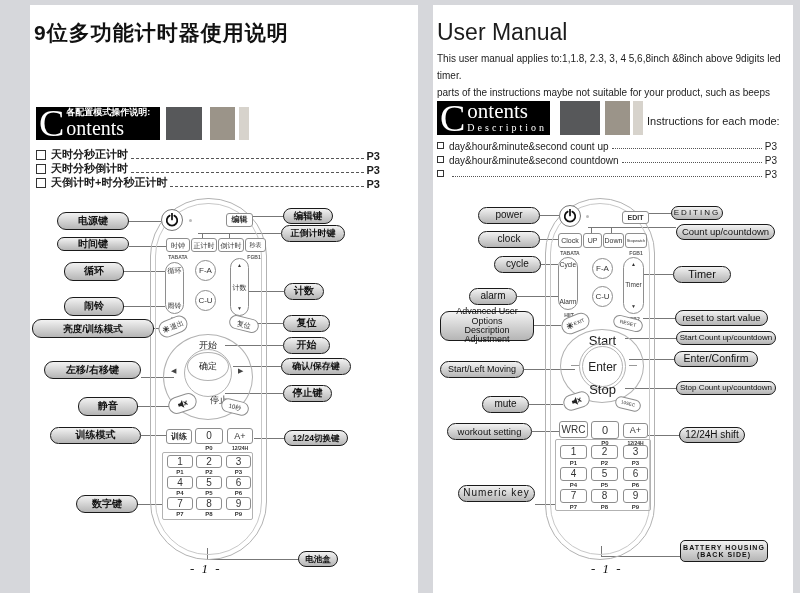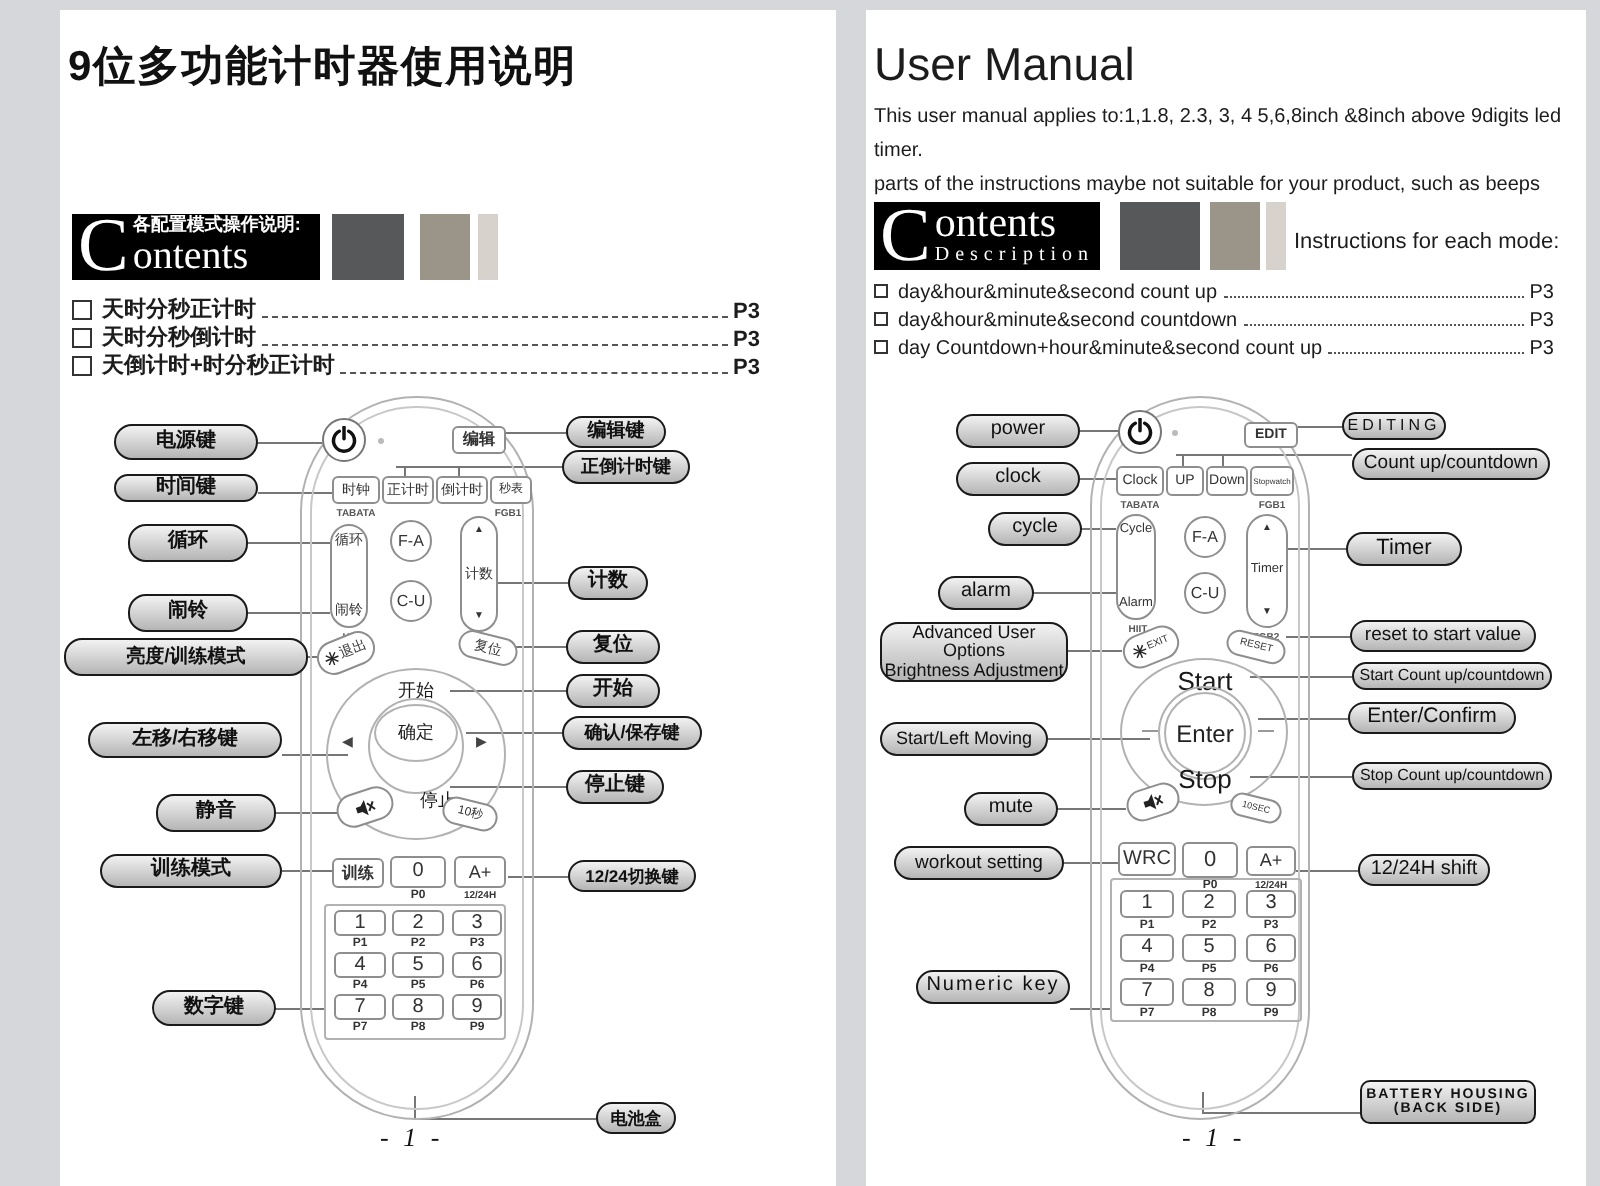--- a/index.html
+++ b/index.html
@@ -236,21 +236,20 @@
     <span>P3</span>
   </div>
   <div class="toc-row" style="left:4px;top:150px;width:340px;font-size:10px;font-weight:normal;">
     <span class="chk" style="width:5px;height:5px;margin-bottom:3px;"></span>
     <span>day&amp;hour&amp;minute&amp;second countdown</span>
     <span class="leader dot"></span>
     <span>P3</span>
   </div>
   <div class="toc-row" style="left:4px;top:164px;width:340px;font-size:10px;font-weight:normal;">
     <span class="chk" style="width:5px;height:5px;margin-bottom:3px;"></span>
-    <span>day Countdown+hour&amp;minute&amp;second count up</span>
     <span class="leader dot"></span>
     <span>P3</span>
   </div>
 
   <div class="ln" style="left:107px;top:210px;width:19px;height:1px;"></div>
   <div class="ln" style="left:107px;top:234px;width:18px;height:1px;"></div>
   <div class="ln" style="left:108px;top:259px;width:17px;height:1px;"></div>
   <div class="ln" style="left:84px;top:291px;width:41px;height:1px;"></div>
   <div class="ln" style="left:101px;top:320px;width:27px;height:1px;"></div>
   <div class="ln" style="left:91px;top:364px;width:51px;height:1px;"></div>
@@ -358,21 +357,21 @@
   <div class="pkey" style="left:127px;top:499px;width:27px;">P7</div>
   <div class="pkey" style="left:158px;top:499px;width:27px;">P8</div>
   <div class="pkey" style="left:190px;top:499px;width:25px;">P9</div>
 
   <div class="lbl" style="left:45px;top:202px;width:62px;height:17px;font-size:10px;font-weight:normal;">power</div>
   <div class="lbl" style="left:45px;top:226px;width:62px;height:17px;font-size:10px;font-weight:normal;">clock</div>
   <div class="lbl" style="left:61px;top:251px;width:47px;height:17px;font-size:10px;font-weight:normal;">cycle</div>
   <div class="lbl" style="left:36px;top:283px;width:48px;height:17px;font-size:10px;font-weight:normal;">alarm</div>
   <div class="lbl" style="left:7px;top:306px;width:94px;height:30px;font-size:9px;font-weight:normal;flex-direction:column;">
     <span>Advanced User Options</span>
-    <span>Brightness Adjustment</span>
+    <span>Description Adjustment</span>
   </div>
   <div class="lbl" style="left:7px;top:356px;width:84px;height:17px;font-size:9px;font-weight:normal;">Start/Left Moving</div>
   <div class="lbl" style="left:49px;top:391px;width:47px;height:17px;font-size:10px;font-weight:normal;">mute</div>
   <div class="lbl" style="left:14px;top:418px;width:85px;height:17px;font-size:9.5px;font-weight:normal;">workout setting</div>
   <div class="lbl" style="left:25px;top:480px;width:77px;height:17px;font-size:10px;font-weight:normal;letter-spacing:1px;">Numeric key</div>
   <div class="lbl" style="left:238px;top:201px;width:52px;height:14px;font-size:8px;font-weight:normal;letter-spacing:2px;">EDITING</div>
   <div class="lbl" style="left:243px;top:219px;width:99px;height:16px;font-size:9.5px;font-weight:normal;">Count up/countdown</div>
   <div class="lbl" style="left:240px;top:261px;width:58px;height:17px;font-size:11px;font-weight:normal;">Timer</div>
   <div class="lbl" style="left:242px;top:305px;width:93px;height:16px;font-size:9.5px;font-weight:normal;">reset to start value</div>
   <div class="lbl" style="left:243px;top:326px;width:100px;height:14px;font-size:8px;font-weight:normal;">Start Count up/countdown</div>

